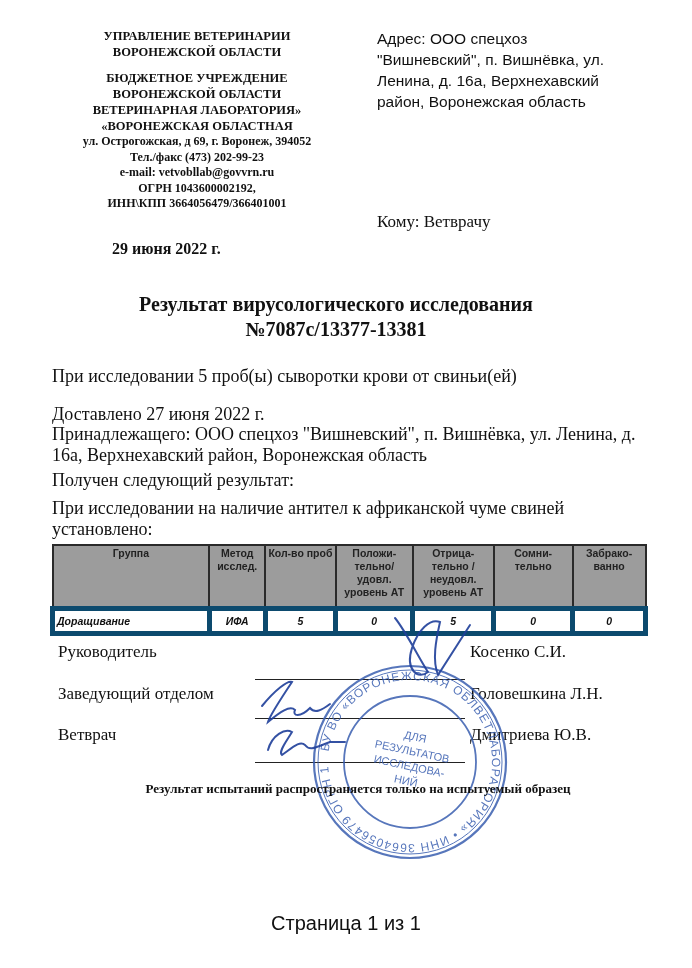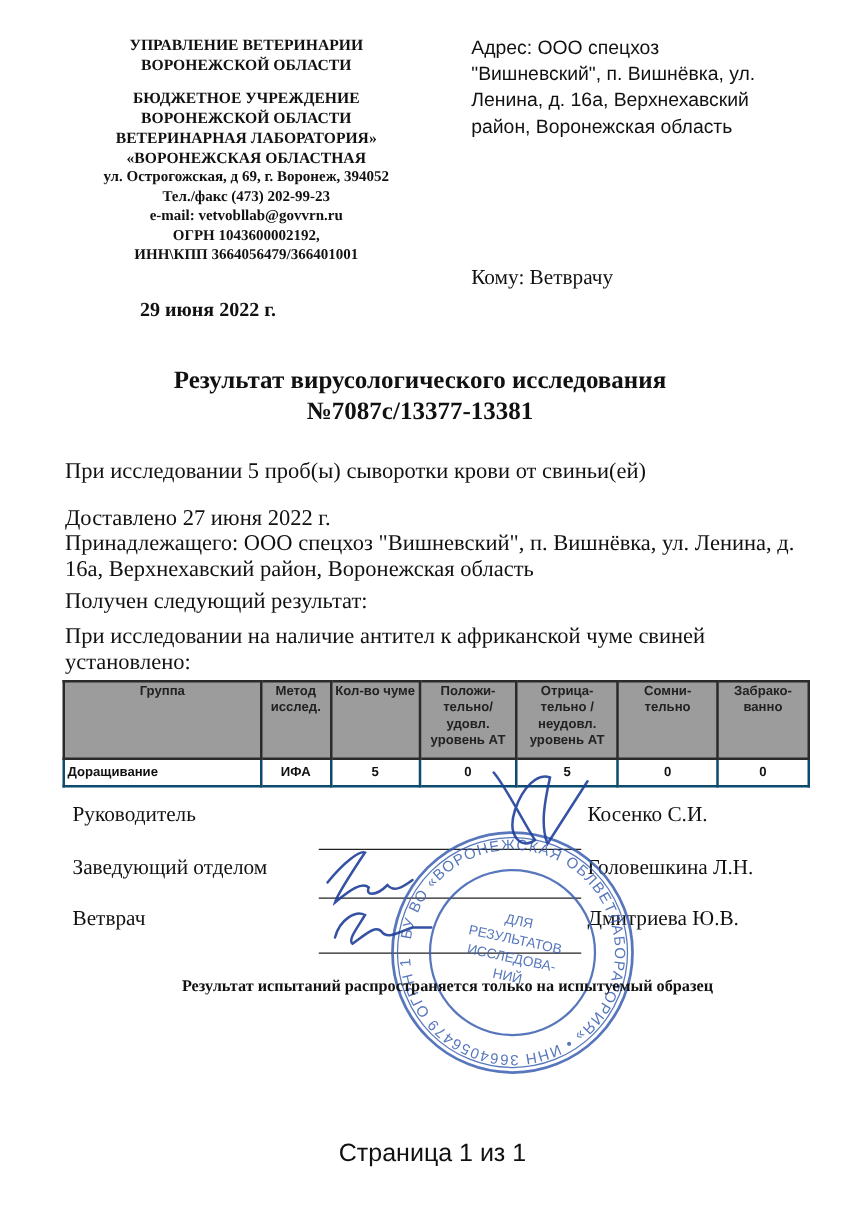--- a/index.html
+++ b/index.html
@@ -28,21 +28,21 @@
   .l2 { top: 404px; }
   .l3 { top: 424px; }
   .l4 { top: 470px; }
   .l5 { top: 498px; }
 
   
   table.res { position: absolute; left: 50px; top: 544px; width: 598px; border-collapse: collapse;
               font-family: "Liberation Sans", sans-serif; font-size: 10.5px; font-weight: bold; }
   table.res th { background: #9c9c9c; color: #222; border: 2px solid #2a2a2a; vertical-align: top;
                  text-align: center; padding: 1px 2px; line-height: 13px; font-weight: bold; height: 58px; }
-  table.res td { border: 2px solid #0c4a6e; text-align: center; padding: 2px 2px; height: 16px; background: #fff; }
+  table.res td { border: 5px solid #0c4a6e; text-align: center; padding: 2px 2px; height: 16px; background: #fff; font-style: italic; }
   table.res td.first { text-align: left; }
 
   
   .sig-label { position: absolute; left: 58px; font-family: "Liberation Serif", serif; font-size: 17px; }
   .sig-name  { position: absolute; left: 470px; font-family: "Liberation Serif", serif; font-size: 17px; }
   .sig-line  { position: absolute; left: 255px; width: 210px; height: 0; border-top: 1.5px solid #222; }
 
   .footnote { position: absolute; left: 0; width: 692px; top: 781px; text-align: center;
               font-family: "Liberation Serif", serif; font-size: 13px; font-weight: bold; margin-left: 12px; }
 
@@ -98,21 +98,21 @@
       <col style="width:70px">
     <col style="width:76px">
       <col style="width:80px">
       <col style="width:78px">
       <col style="width:72px">
   </colgroup>
   <thead>
     <tr>
       <th>Группа</th>
       <th>Метод исслед.</th>
-      <th>Кол-во чуме</th>
+      <th>Кол-во проб</th>
       <th>Положи-тельно/ удовл. уровень АТ</th>
       <th>Отрица-тельно / неудовл. уровень АТ</th>
       <th>Сомни-тельно</th>
       <th>Забрако-ванно</th>
     </tr>
   </thead>
   <tbody>
     <tr>
       <td class="first">Доращивание</td>
       <td>ИФА</td>

